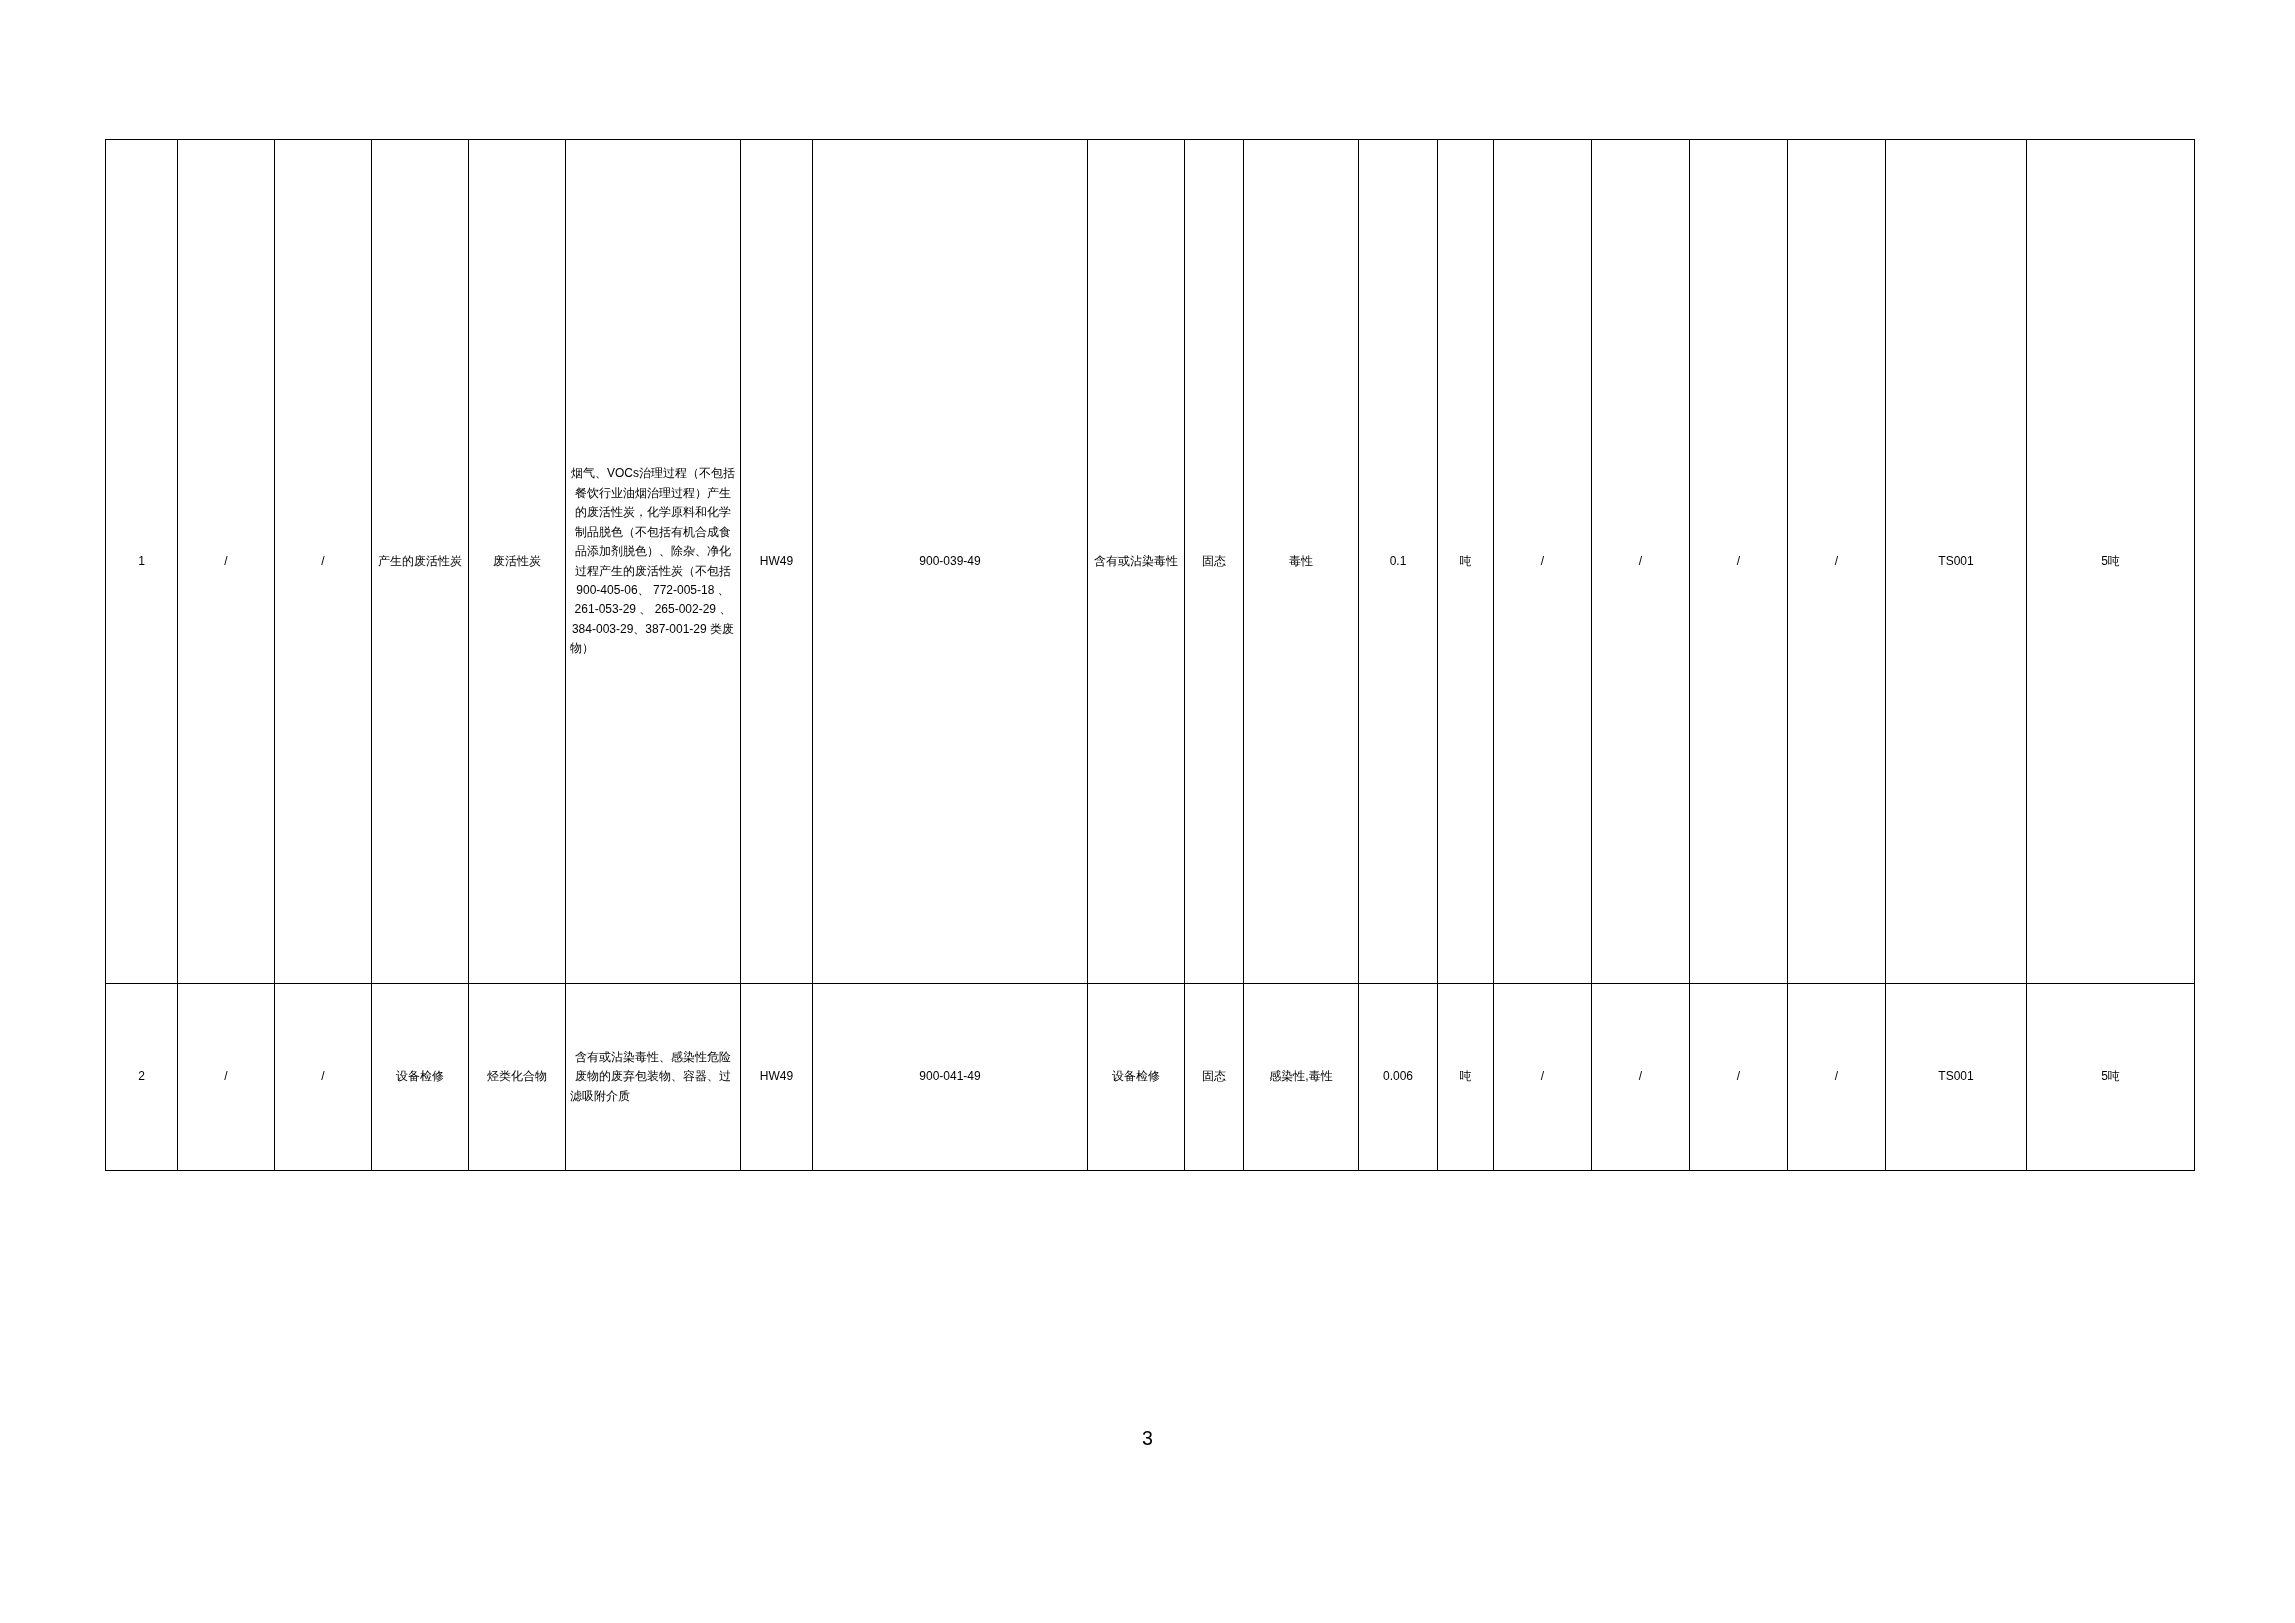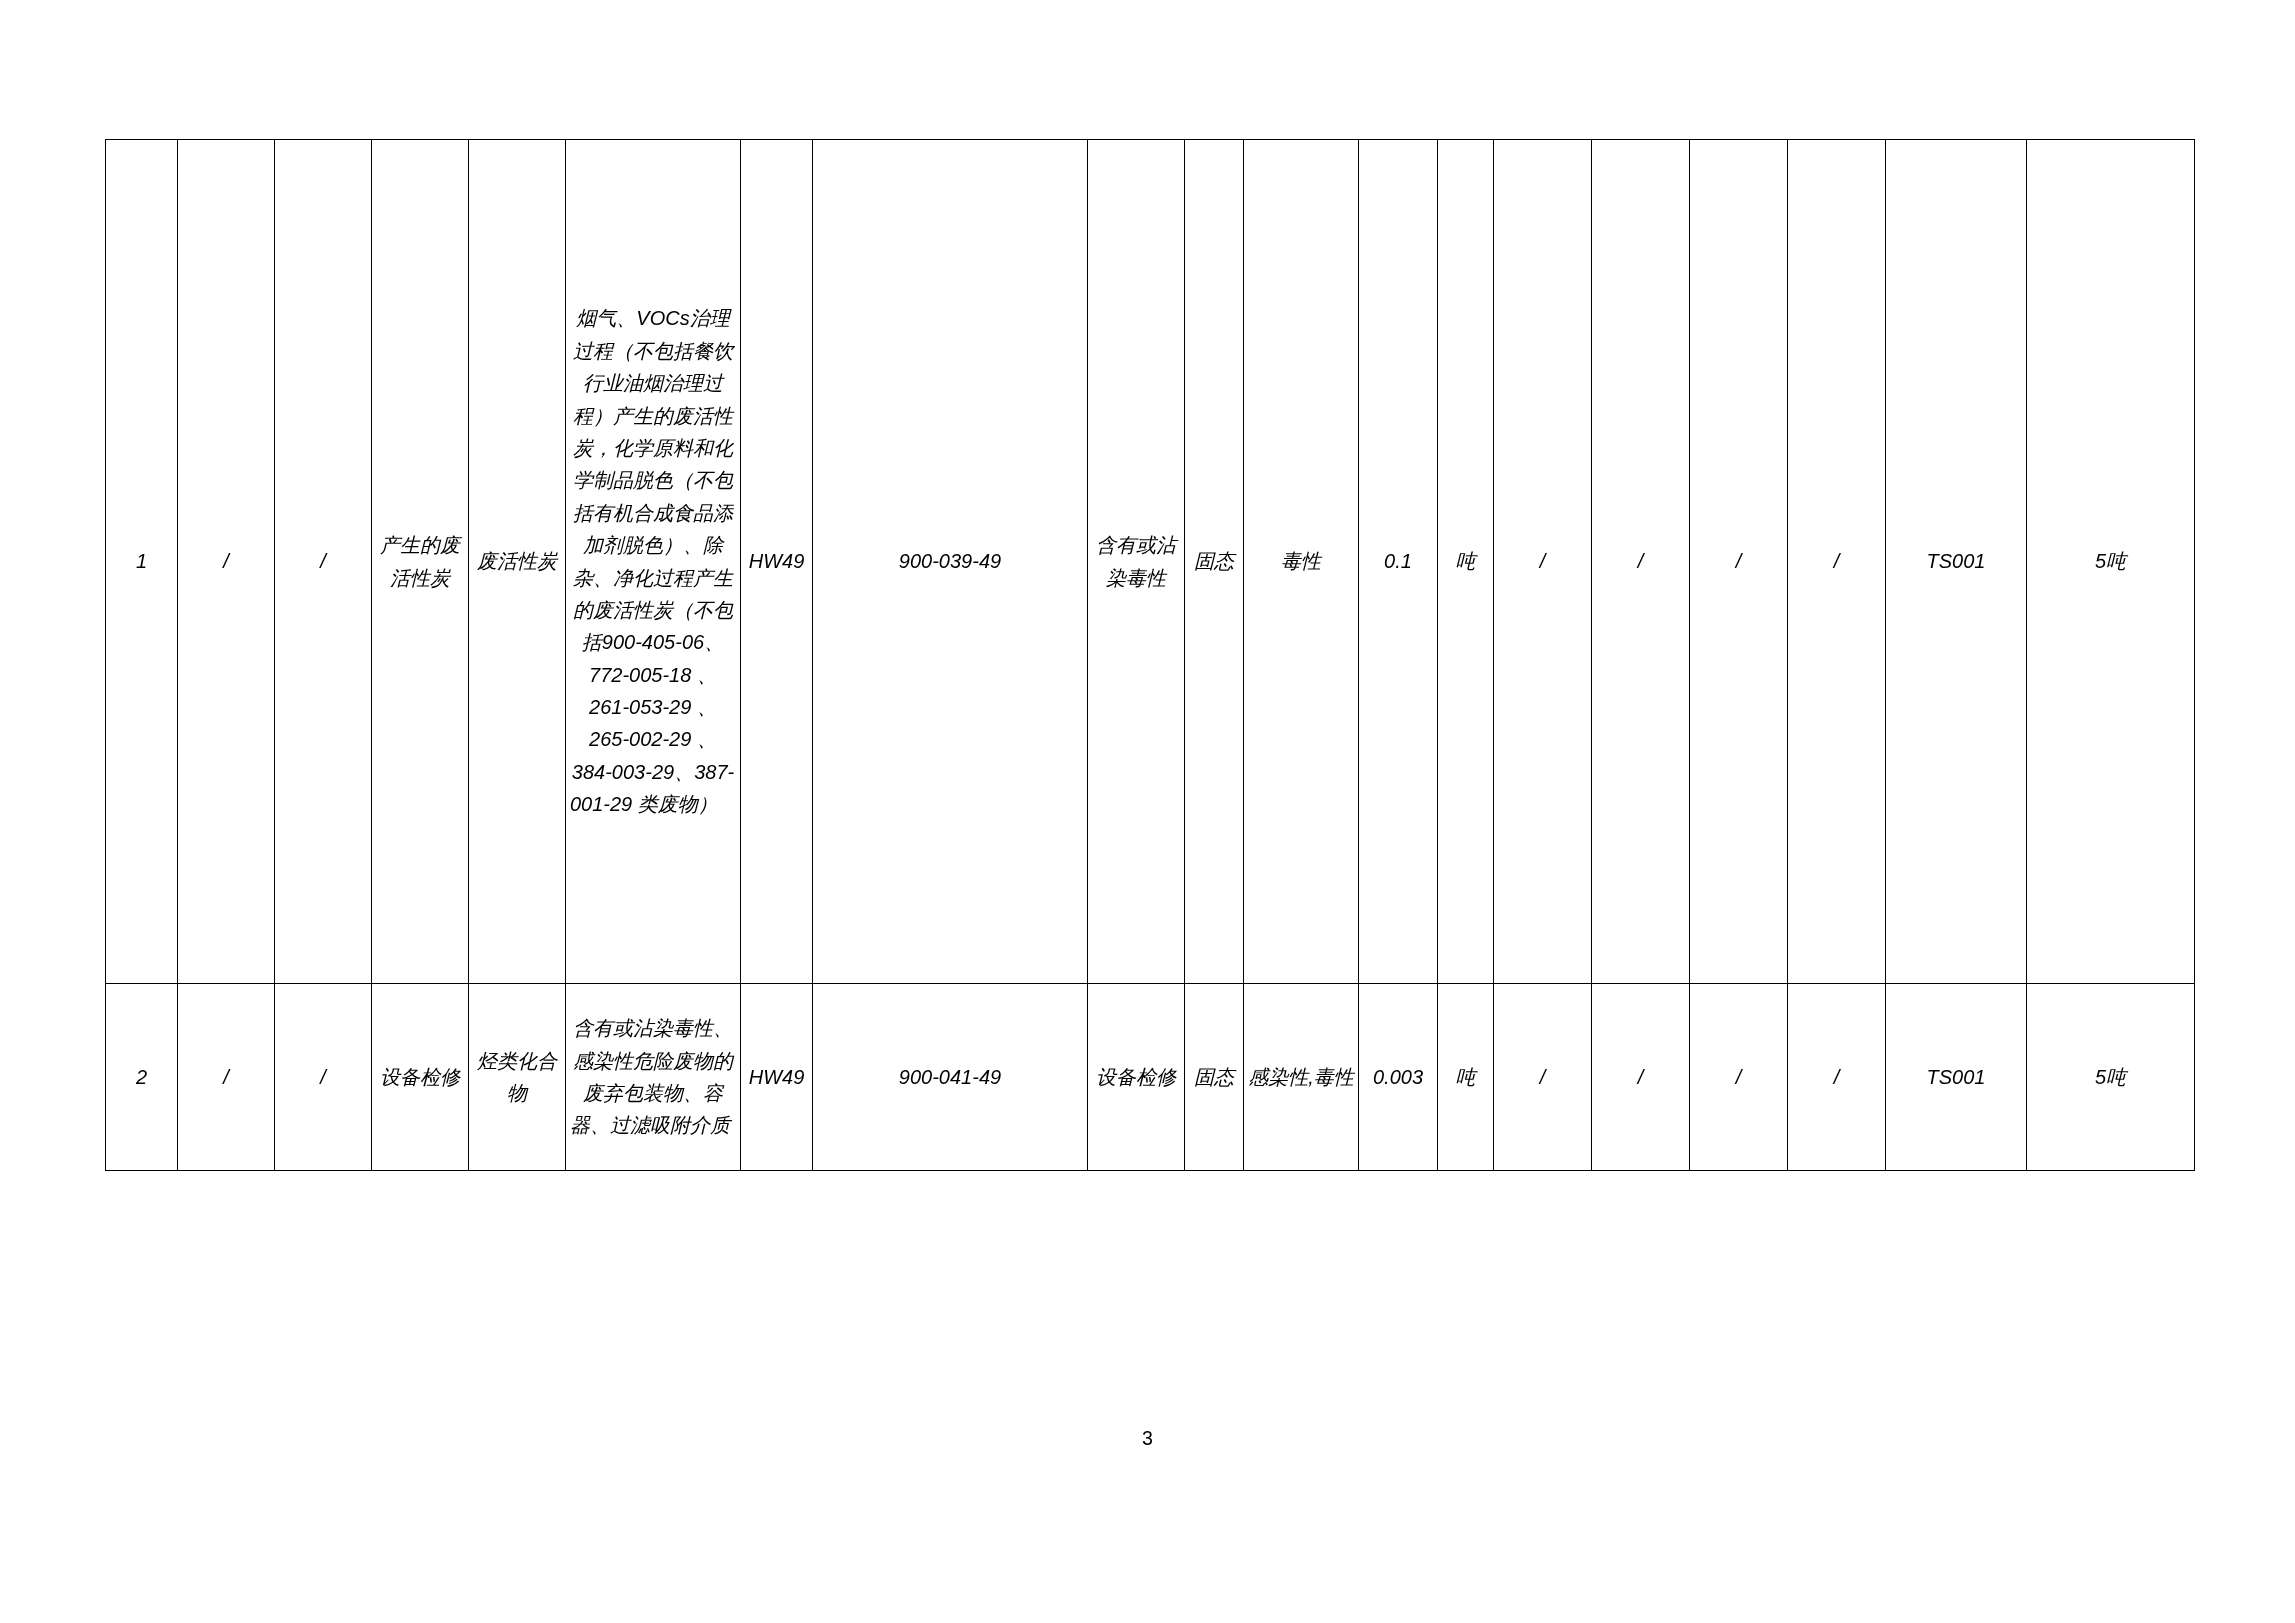--- a/index.html
+++ b/index.html
@@ -30,26 +30,25 @@
   }
   table.doc-table {
     border-collapse: collapse;
     table-layout: fixed;
     width: 2088px;
   }
   table.doc-table td {
     border: 1.3px solid #000000;
     vertical-align: middle;
     text-align: center;
-    font-size: 20px;
+    font-size: 12px;
     line-height: 1.62;
     padding: 2.6px 3.9px;
     box-sizing: border-box;
     word-break: break-word;
-    font-style: italic;
   }
   
   col.c0 { width: 72px; }
   col.c1 { width: 97px; }
   col.c2 { width: 97px; }
   col.c3 { width: 97px; }
   col.c4 { width: 97px; }
   col.c5 { width: 175px; }
   col.c6 { width: 72px; }
   col.c7 { width: 275px; }
@@ -145,21 +144,21 @@
           <td>/</td>
           <td>/</td>
           <td class="narrow-wrap">设备检修</td>
           <td class="narrow-wrap">烃类化合物</td>
           <td class="desc-cell">含有或沾染毒性、感染性危险废物的废弃包装物、容器、过滤吸附介质</td>
           <td class="narrow-wrap">HW49</td>
           <td>900-041-49</td>
           <td class="narrow-wrap">设备检修</td>
           <td class="narrow-wrap">固态</td>
           <td class="narrow-wrap">感染性,毒性</td>
-          <td>0.003</td>
+          <td>0.006</td>
           <td>吨</td>
           <td>/</td>
           <td>/</td>
           <td>/</td>
           <td>/</td>
           <td>TS001</td>
           <td>5吨</td>
         </tr>
       </tbody>
     </table>

